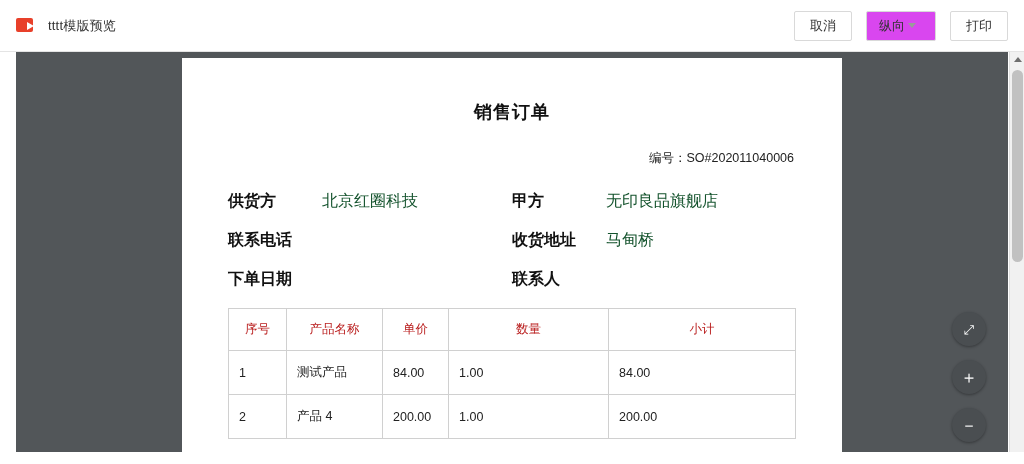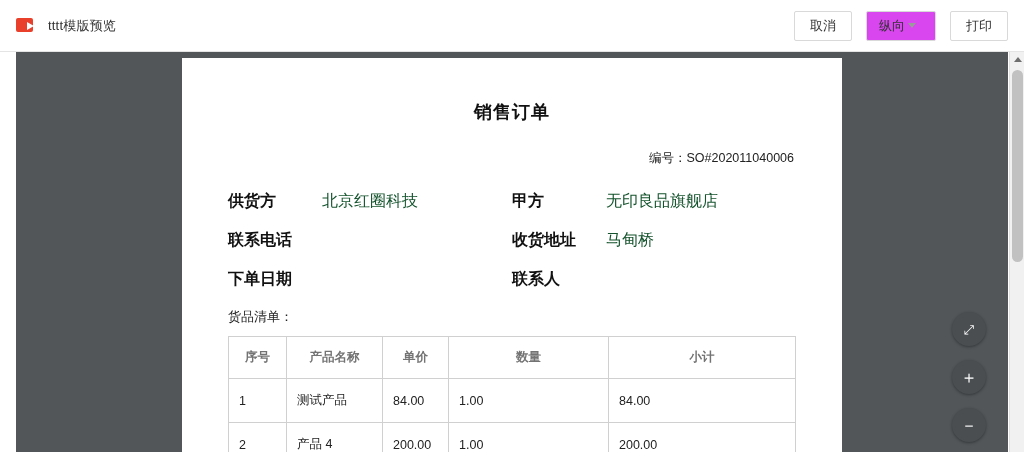--- a/index.html
+++ b/index.html
@@ -169,23 +169,23 @@
     color: #222222;
   }
   table.items th, table.items td {
     border: 1px solid #d0d0d0;
     padding: 0 10px;
     height: 44px;
     text-align: left;
     font-weight: normal;
   }
   table.items th {
-    font-weight: bold;
+    font-weight: normal;
     text-align: center;
-    color: #737373;
+    color: #b91c1c;
     height: 42px;
   }
   table.items th.c-idx, table.items td.c-idx { width: 58px; }
   table.items th.c-name, table.items td.c-name { width: 96px; }
   table.items th.c-price, table.items td.c-price { width: 66px; }
   table.items th.c-qty, table.items td.c-qty { width: 160px; }
   table.items td.c-idx { text-align: left; }
 
   
   .float-controls {
@@ -317,21 +317,20 @@
           <div class="field-col">
             <span class="field-label">下单日期</span>
             <span class="field-value"></span>
           </div>
           <div class="field-col">
             <span class="field-label">联系人</span>
             <span class="field-value"></span>
           </div>
         </div>
 
-        <div class="list-caption">货品清单：</div>
 
         <table class="items">
           <thead>
             <tr>
               <th class="c-idx">序号</th>
               <th class="c-name">产品名称</th>
               <th class="c-price">单价</th>
               <th class="c-qty">数量</th>
               <th>小计</th>
             </tr>

